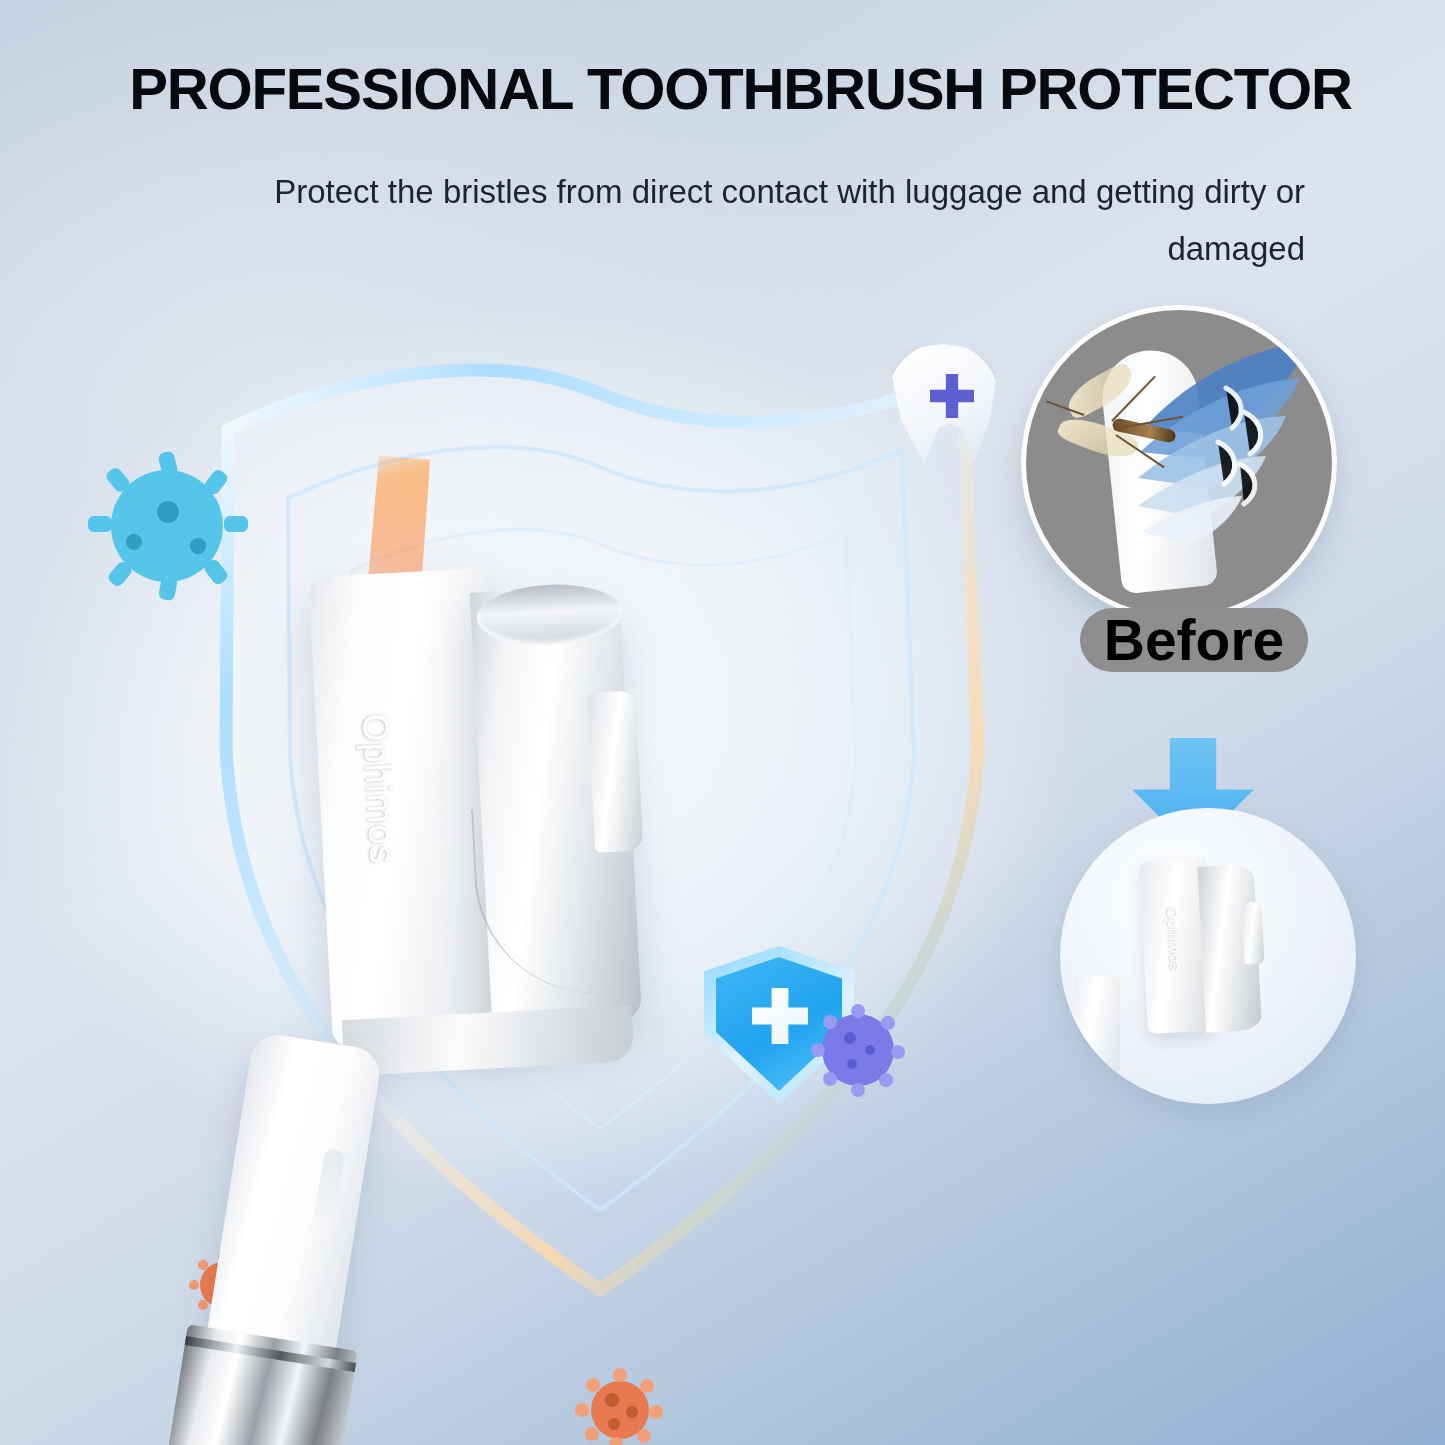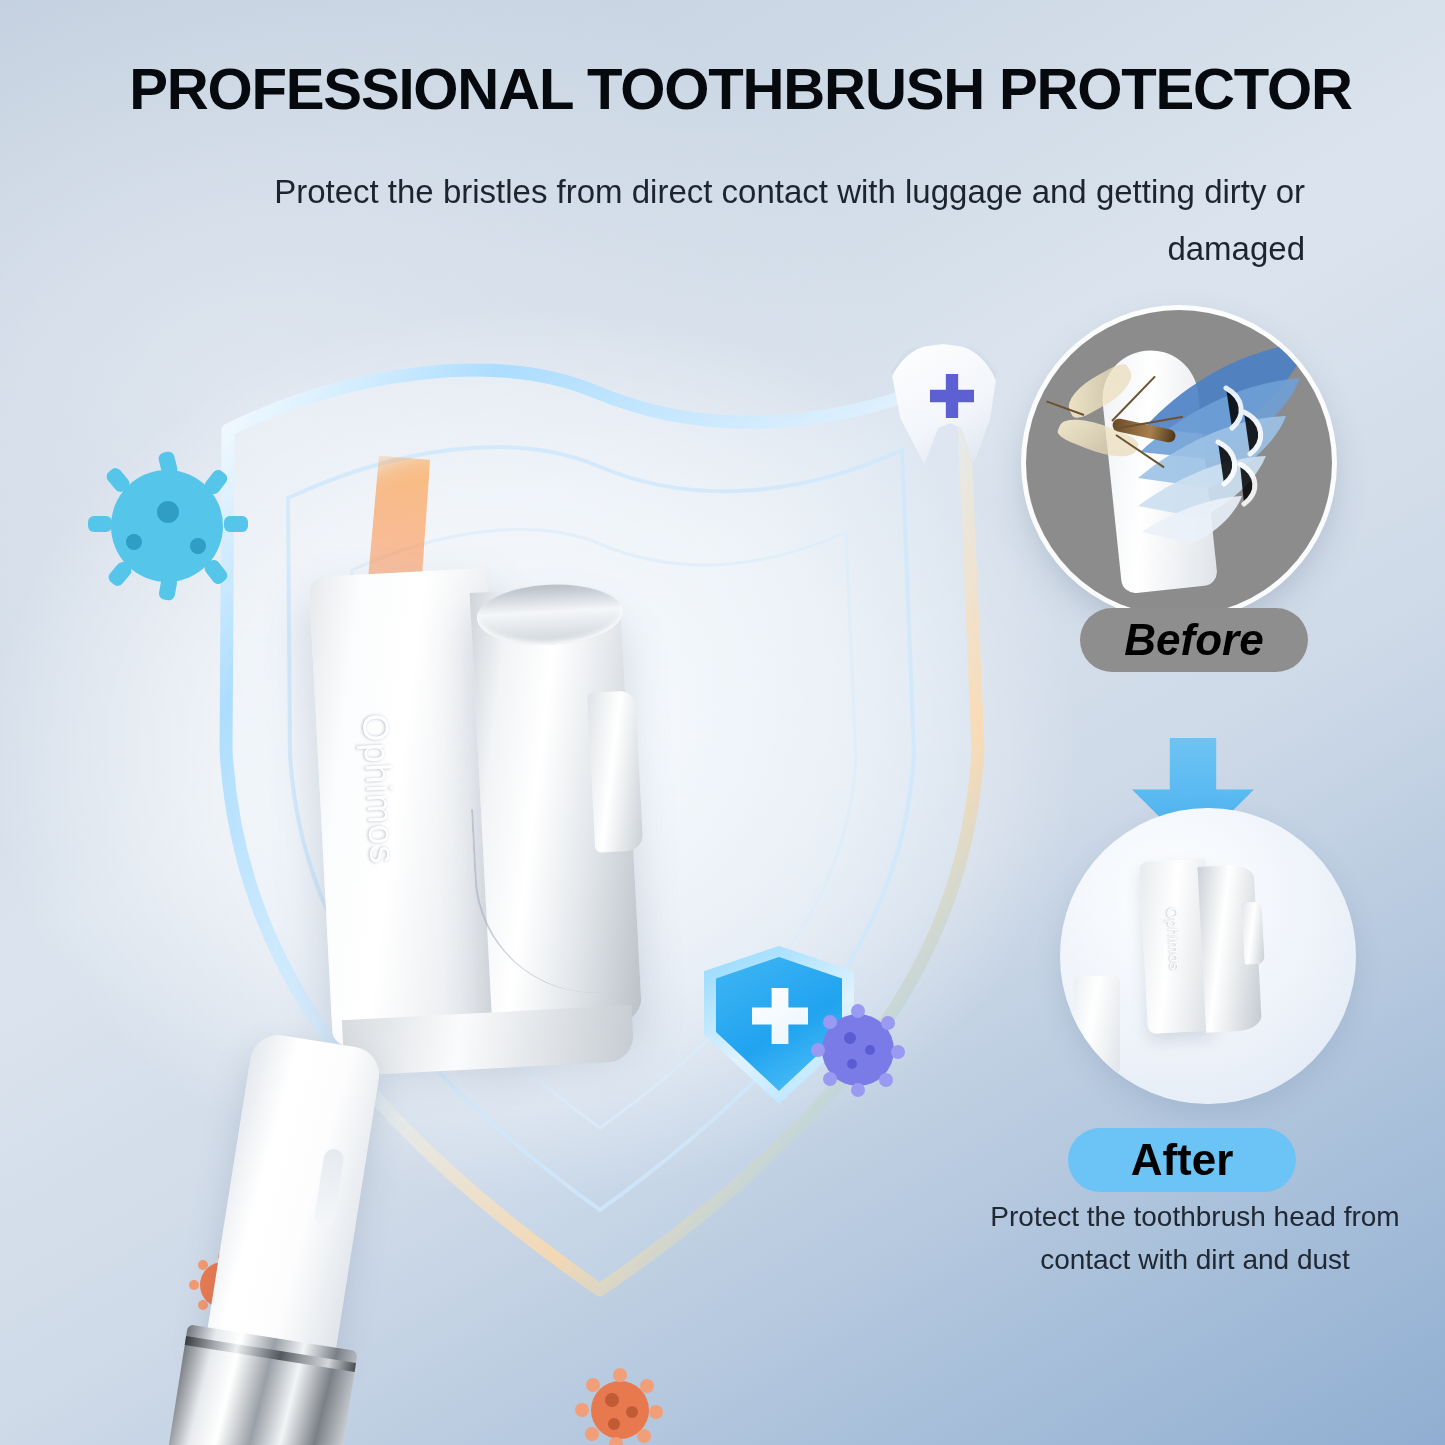--- a/index.html
+++ b/index.html
@@ -156,21 +156,21 @@
     position:absolute;left:58px;top:56px;width:64px;height:13px;border-radius:7px;
     background:linear-gradient(90deg,#6b4a28,#a8804c 60%,#4d3519);transform:rotate(12deg);
   }
   .mq-leg{position:absolute;background:#6d5230;height:2px;transform-origin:left center;}
 
   .badge{
     position:absolute;border-radius:40px;display:flex;align-items:center;justify-content:center;
     font-weight:700;color:#000000;
   }
   .badge-before{
-    left:1080px;top:608px;width:228px;height:64px;background:#8e8e8e;font-size:44px;font-style:italic;
+    left:1080px;top:608px;width:228px;height:64px;background:#8e8e8e;font-size:57px;
   }
   .arrow-down{position:absolute;left:1132px;top:738px;width:122px;height:112px;}
   .arrow-down .ad{
     position:absolute;inset:0;background:linear-gradient(180deg,#6ec3f4,#47b1ef);
     clip-path:polygon(31% 0,69% 0,69% 46%,100% 46%,50% 100%,0 46%,31% 46%);
     filter:drop-shadow(0 5px 9px rgba(60,130,190,.28));
   }
   .after-circle{
     position:absolute;left:1060px;top:808px;width:296px;height:296px;border-radius:50%;
     background:radial-gradient(circle at 38% 30%,#fdfeff 0%,#eef3fa 55%,#dde6f2 100%);
@@ -376,16 +376,14 @@
   </div>
   <div class="after-circle">
     <div class="mini-prot">
       <div class="mp-face"></div>
       <div class="mp-cyl"></div>
       <div class="mp-clip"></div>
       <div class="mp-brand">Ophimos</div>
     </div>
     <div class="mp-stick"></div>
   </div>
-  <div class="badge badge-after">After</div>
-  <div class="after-caption">Protect the toothbrush head from contact with dirt and dust</div>
 
 </div>
 
 </body></html>

